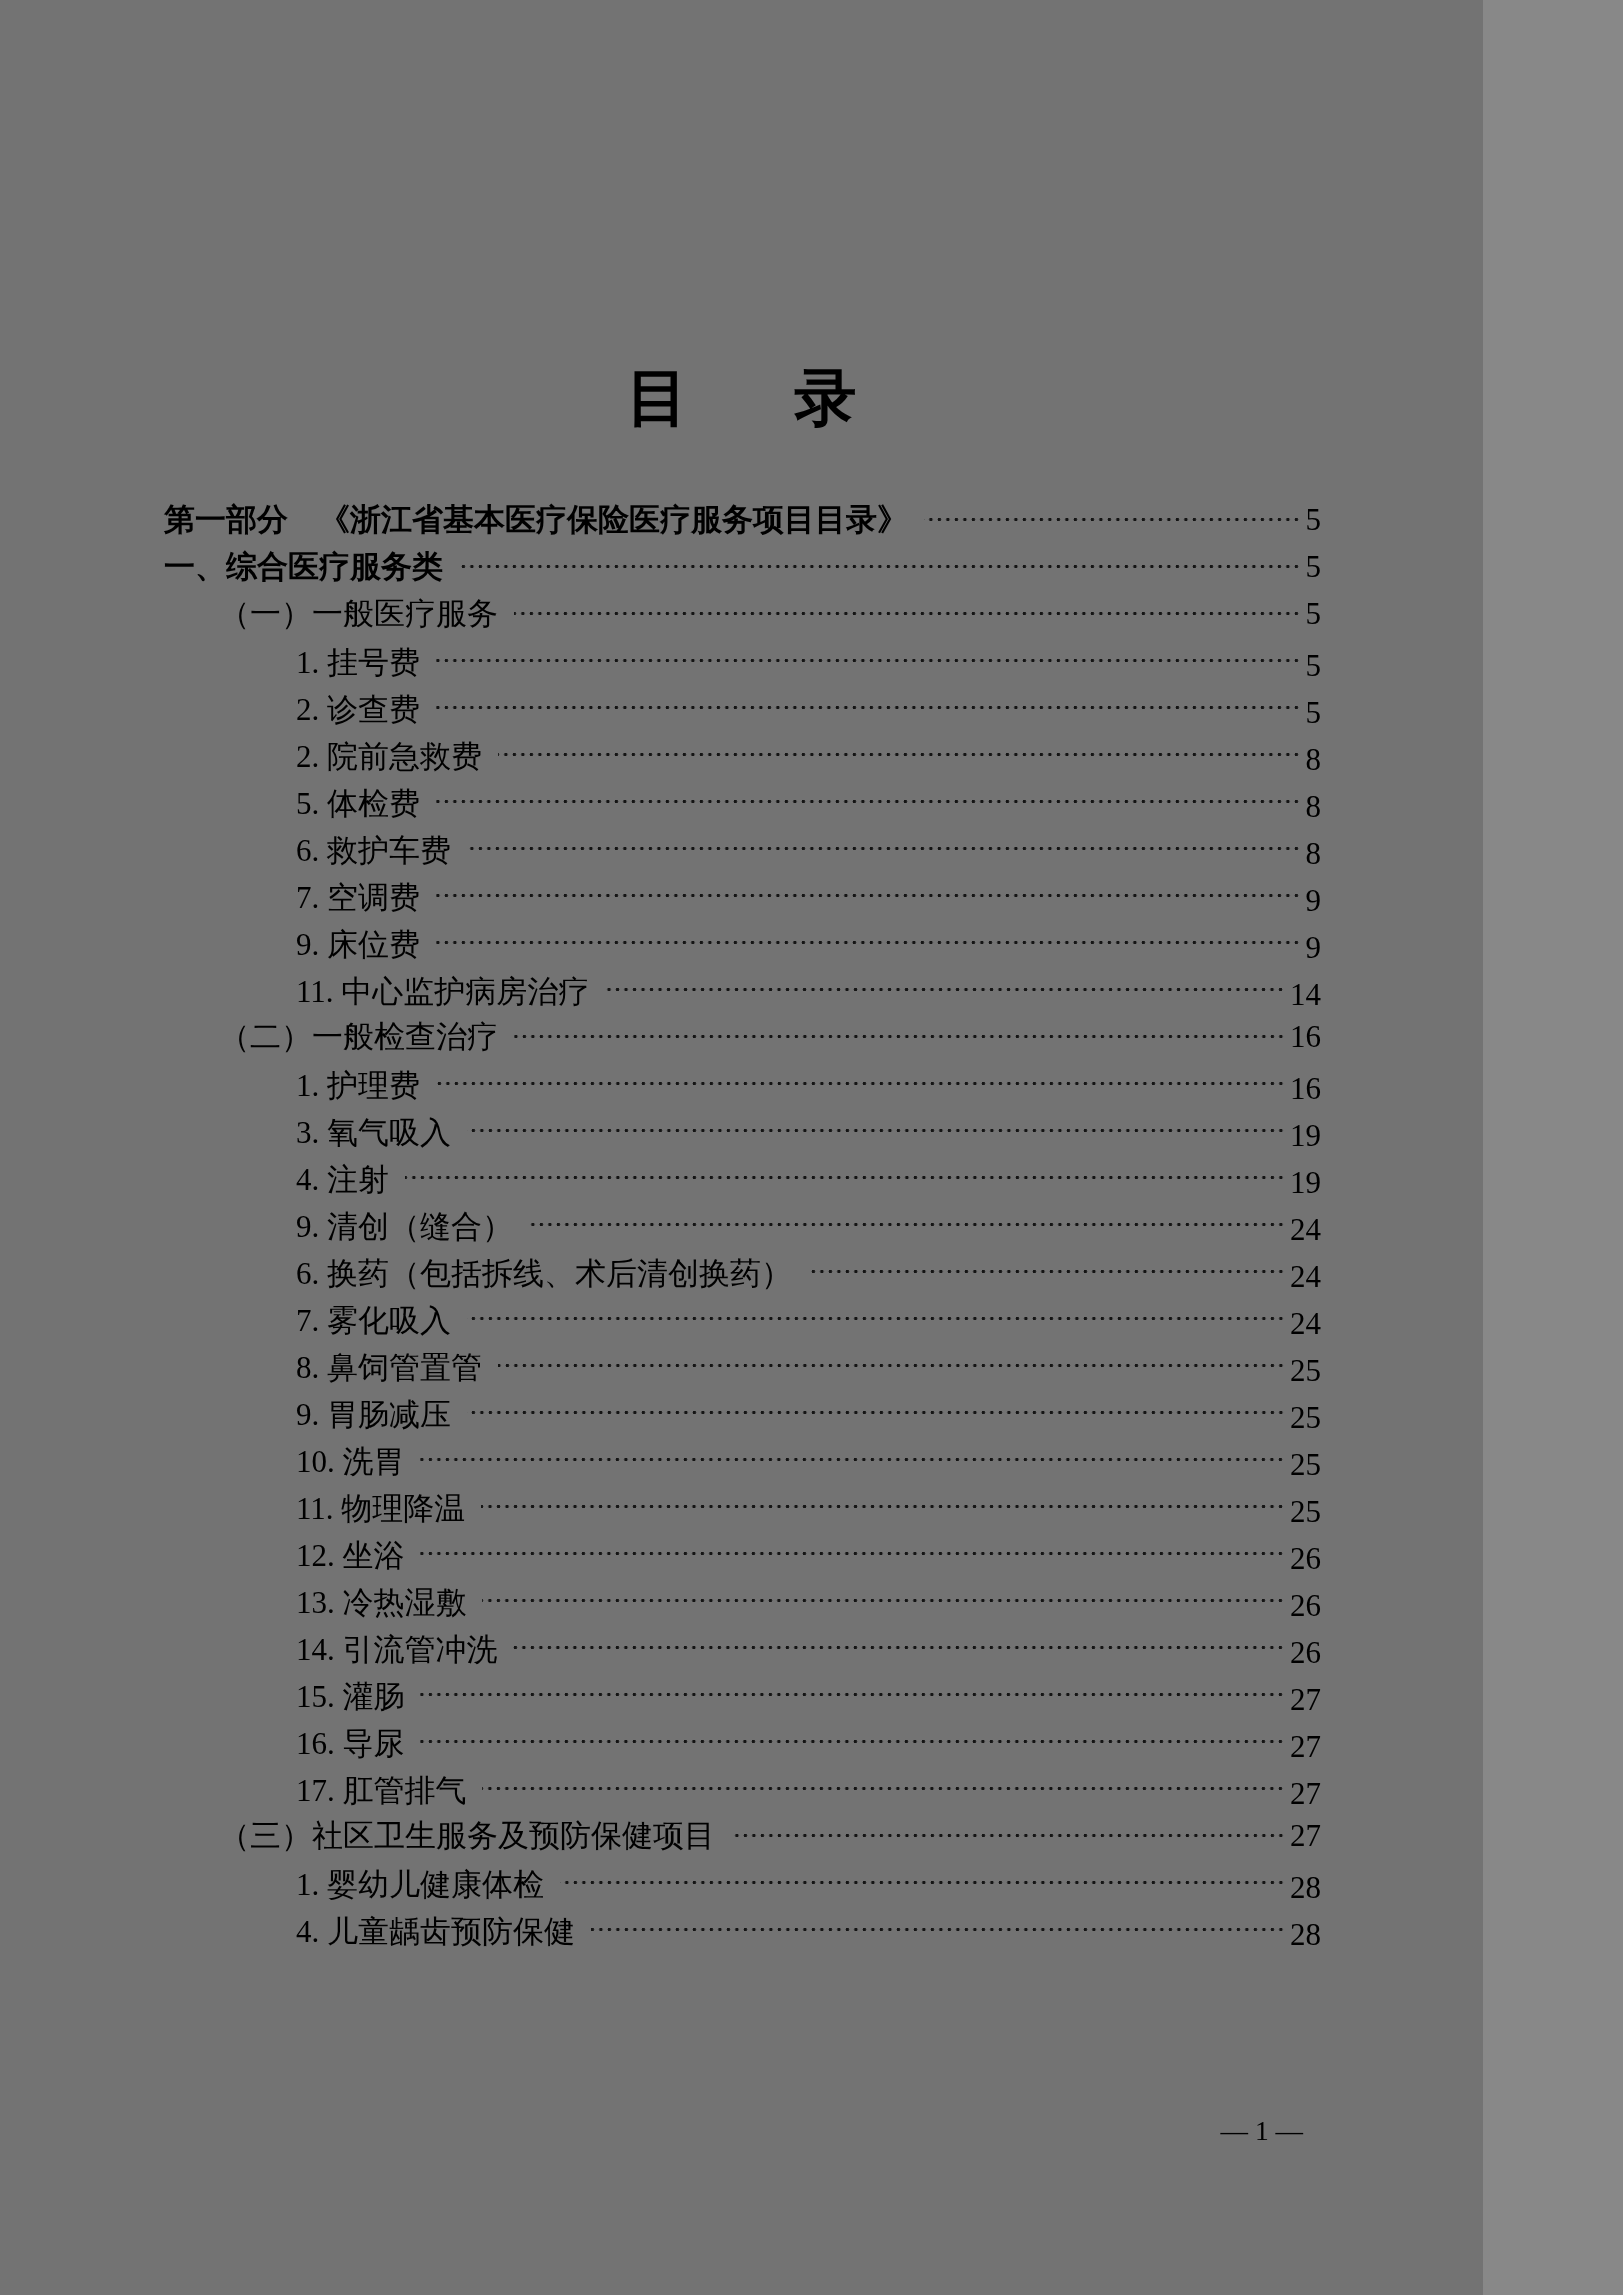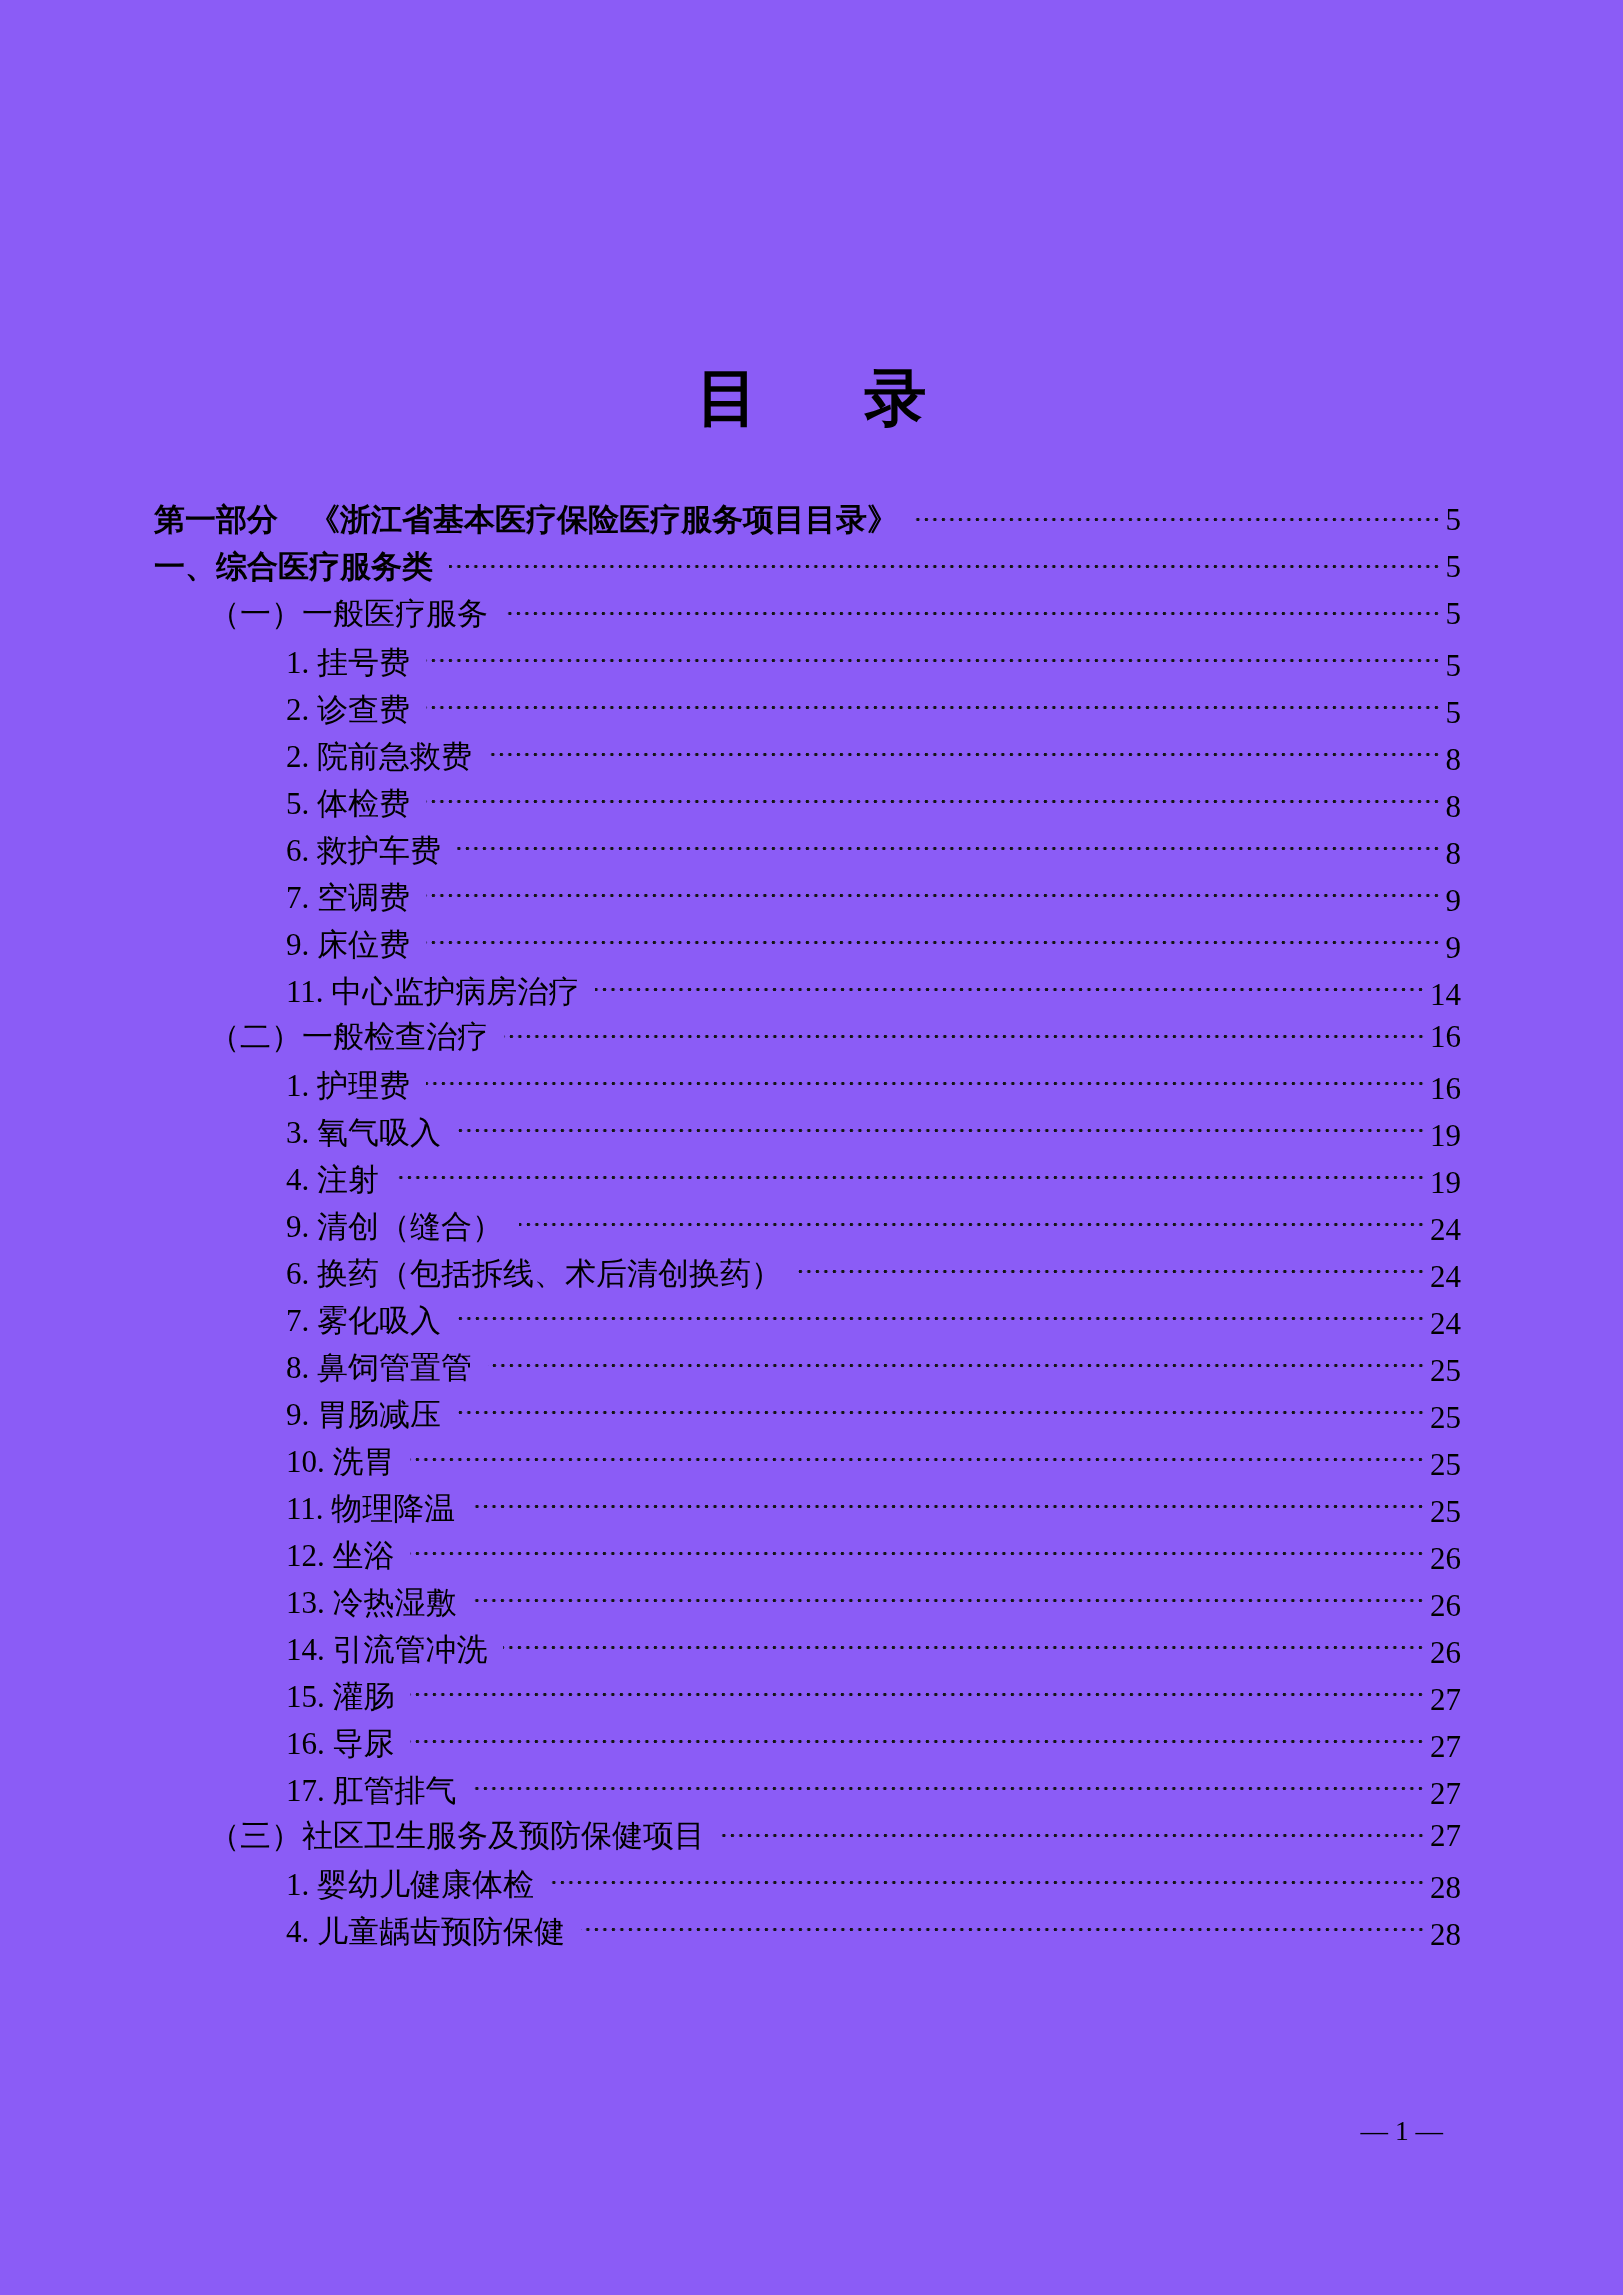--- a/index.html
+++ b/index.html
@@ -1,19 +1,19 @@
 <!DOCTYPE html>
 <html style="font-size:10.5px"><head>
 <meta charset="utf-8">
 <style>
   html,body { margin:0; padding:0; background:#888; }
   .page {
     position:relative;
-    width:1623px; height:2295px;
-    background:#8b5cf6;
+    width:1483px; height:2295px;
+    background:#737373;
     color:#000;
     font-family:"Liberation Serif","DejaVu Serif",serif;
     overflow:hidden;
   }
   .doc-title {
     position:absolute;
     top:367px; left:0; width:100%;
     text-align:center;
     font-size:62px; line-height:62px;
     font-weight:bold;
@@ -32,21 +32,21 @@
     align-items:center;
     height:47px;
     white-space:nowrap;
   }
   .toc-row.level-1 { padding-left:55px;text-align:center; }
   .toc-row.level-2 { padding-left:132px;align-items:flex-end; }
   .toc-row.bold {
     font-family:"Liberation Sans","DejaVu Sans",sans-serif;
     font-weight:700;
   }
-  .toc-label { flex:none; }
+  .toc-label { flex:none;margin-left:10px; }
   .dot-leader {
     flex:1 1 auto;
     height:9.2px;
     margin:0 5.2px 0 15.7px;
     background-image:radial-gradient(circle, #141414 1.6px, transparent 2px);
     background-size:8.5px 9.2px;
     background-repeat:repeat-x;
     background-position:right center;
     align-self:center;
     min-width:19.6px;

